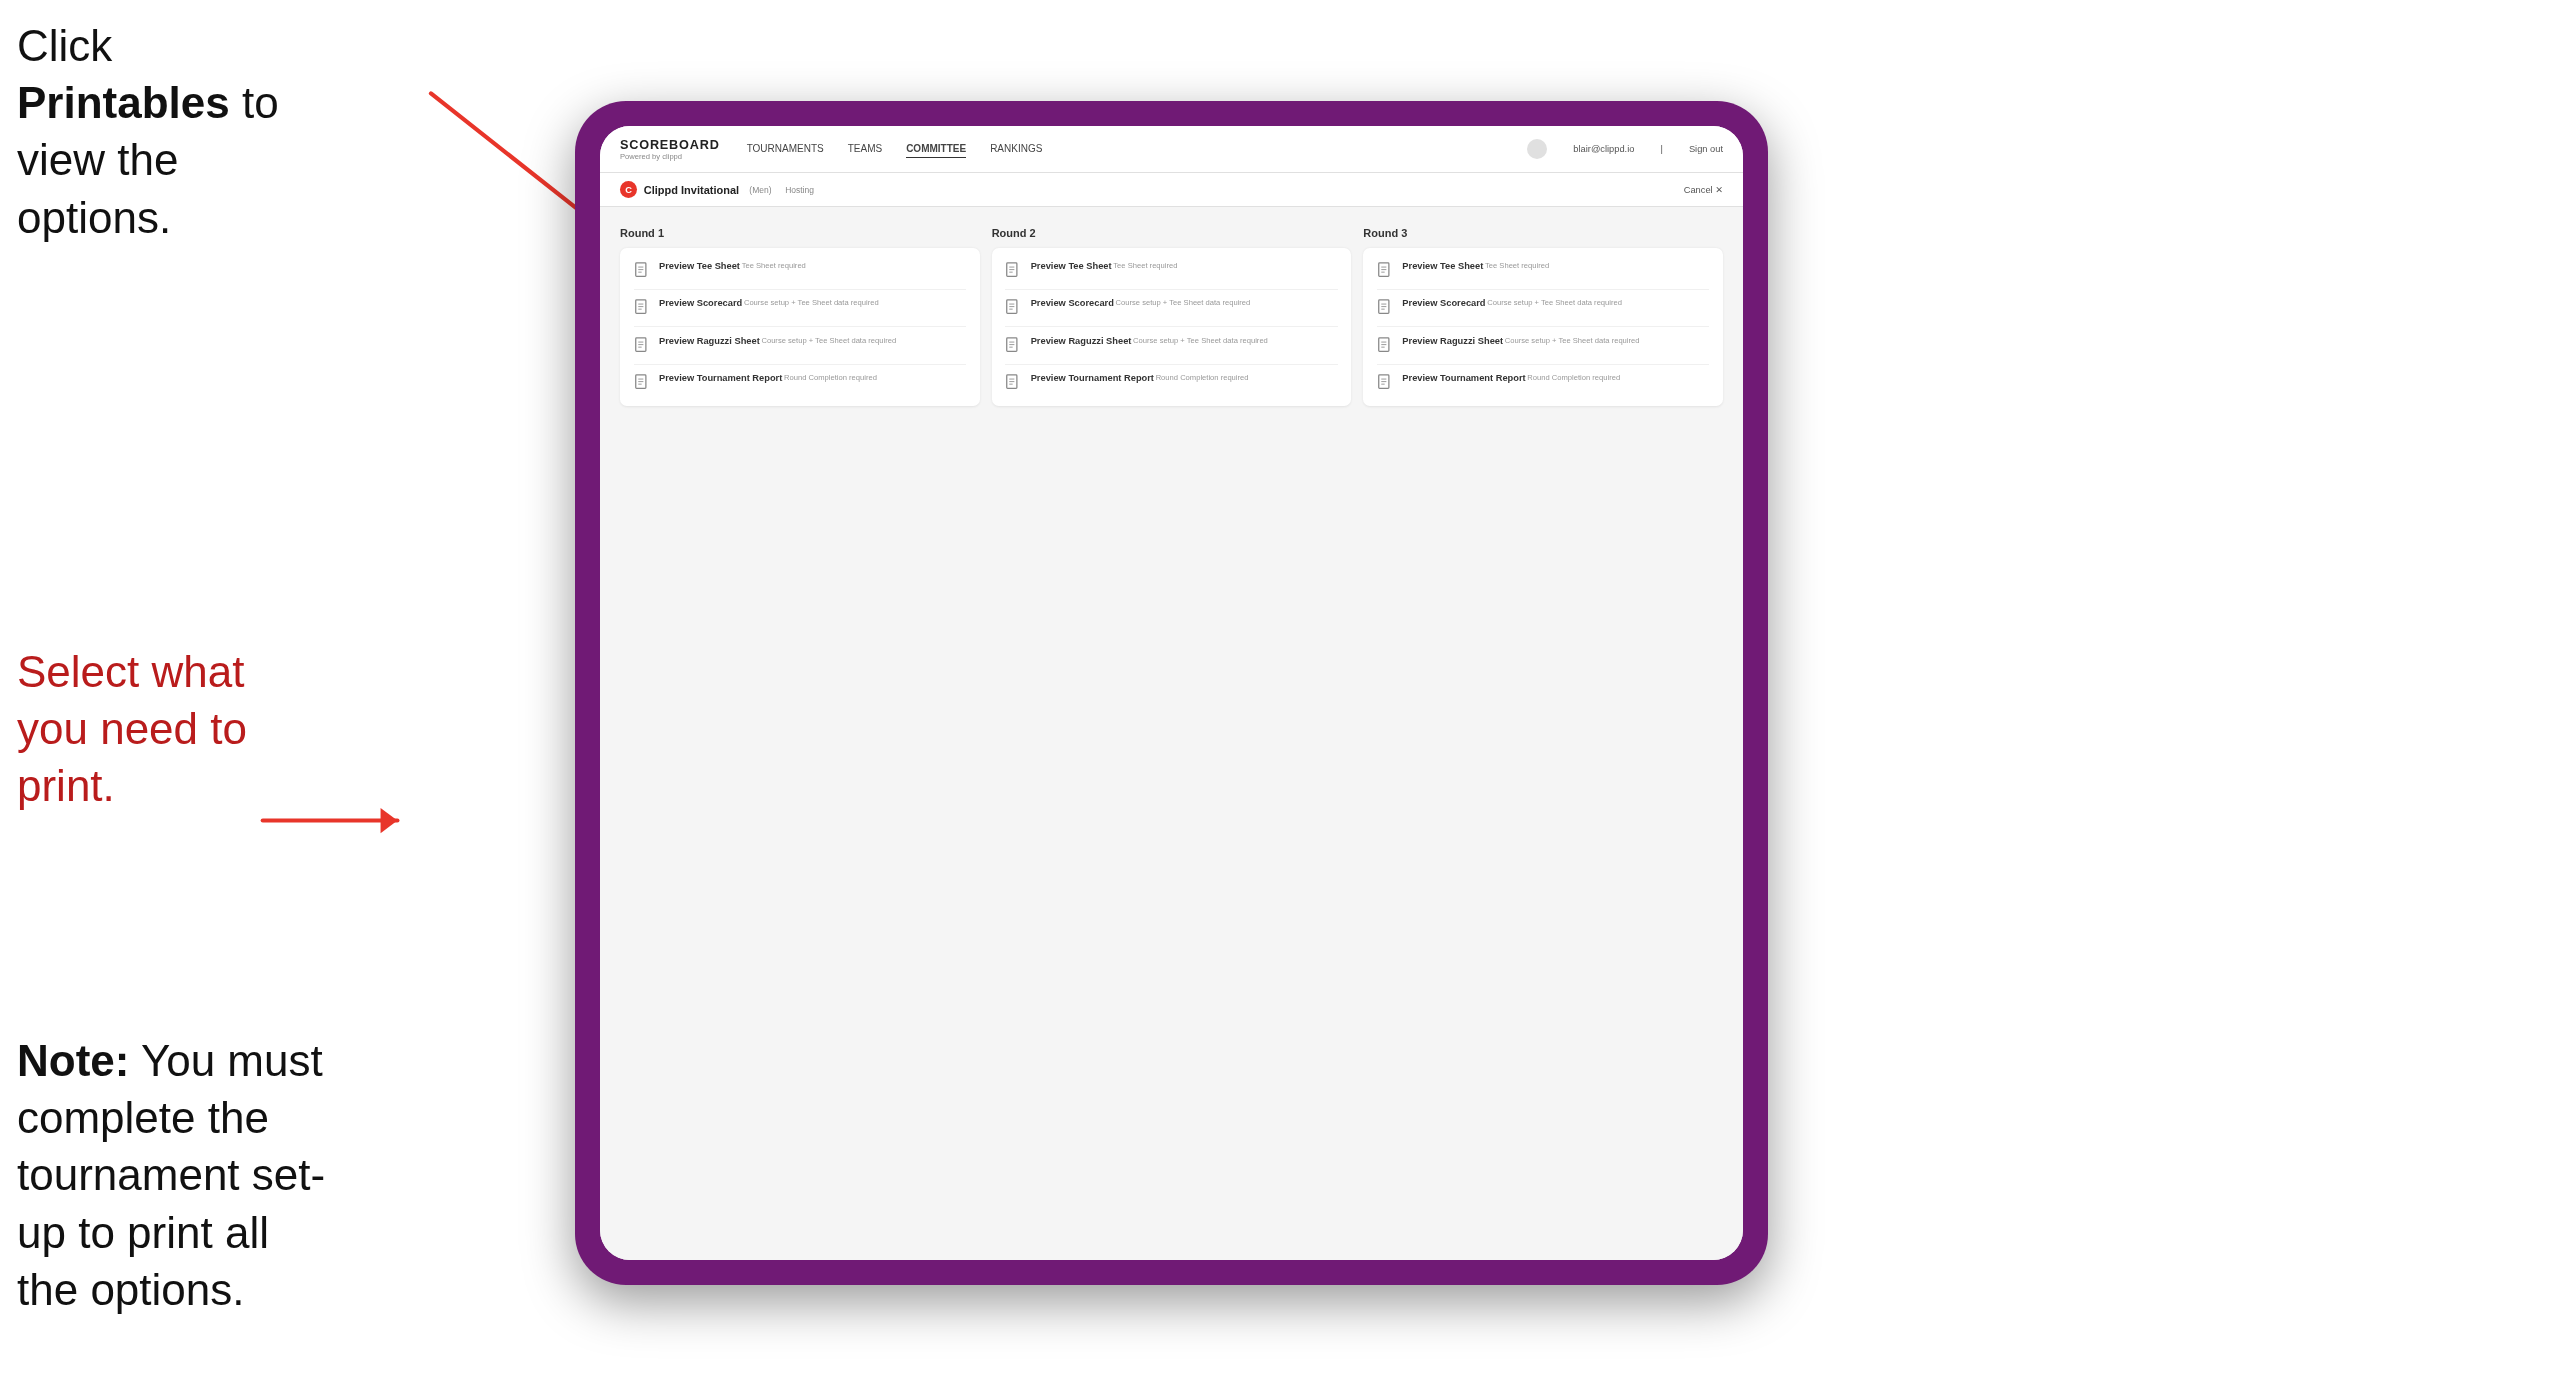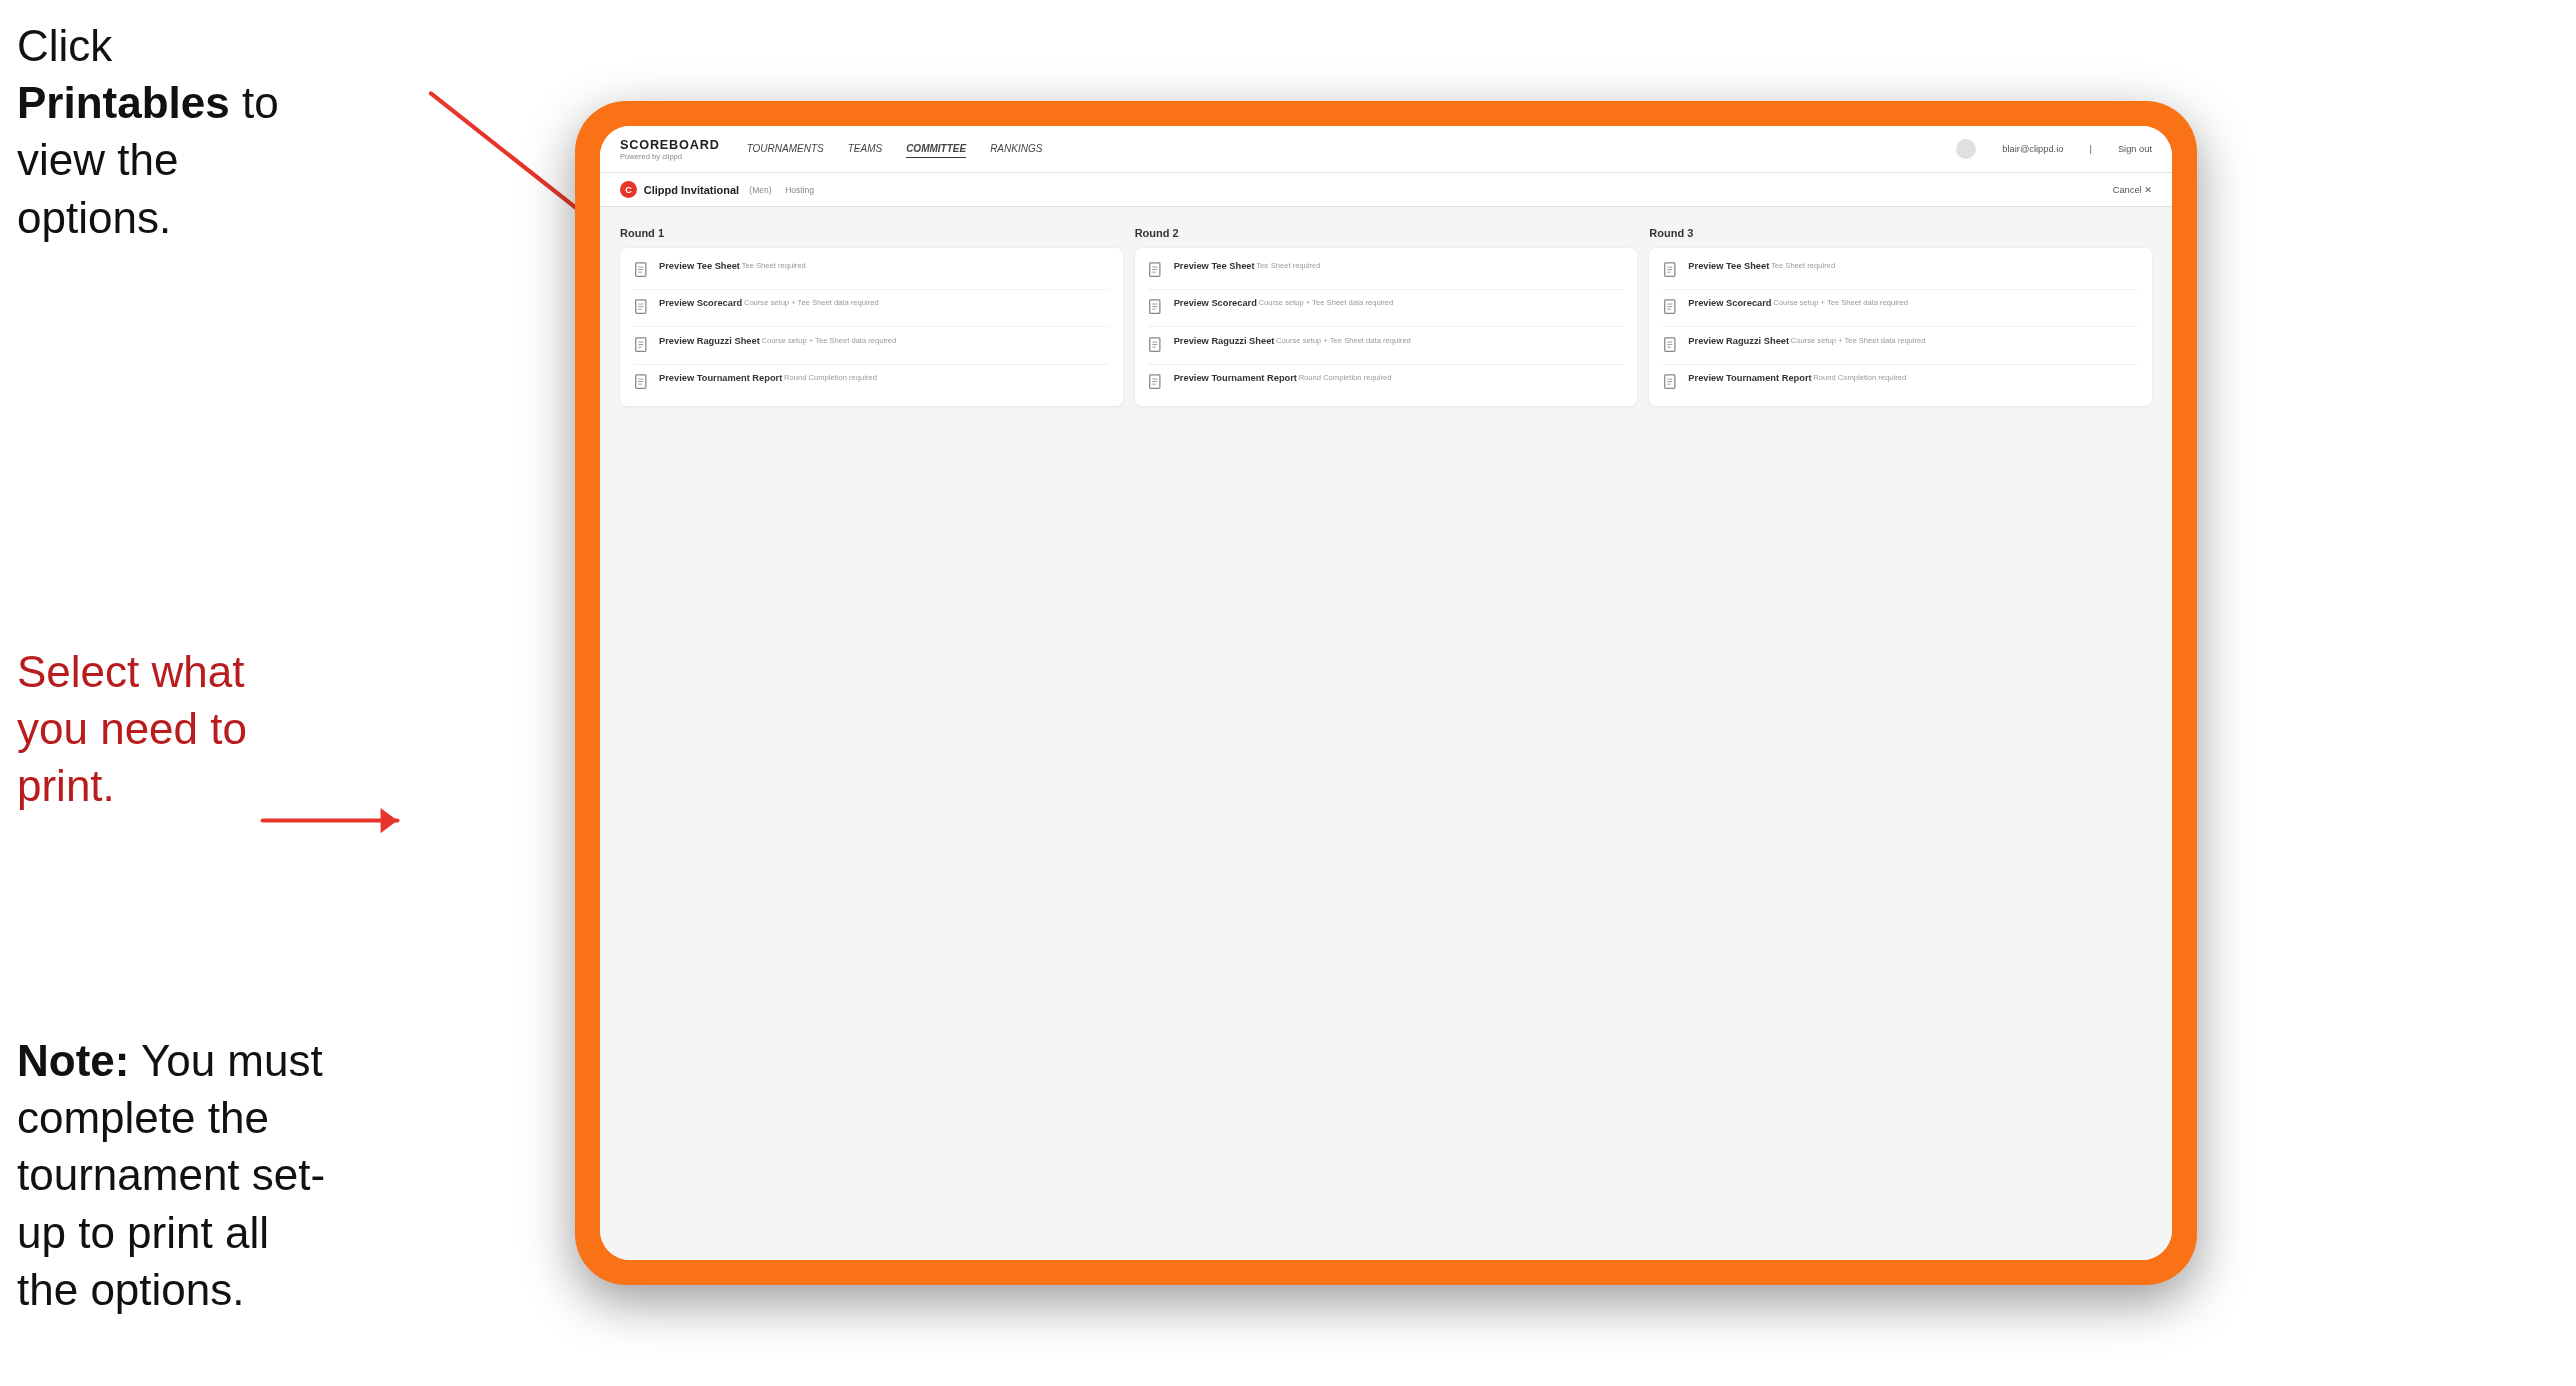--- a/index.html
+++ b/index.html
@@ -43,23 +43,23 @@
       color: #111;
       width: 321px;
     }
     .annotation-bottom strong { font-weight: 800; }
 
     
     .tablet {
       position: absolute;
       top: 101px;
       left: 575px;
-      width: 1622px;
+      width: 1193px;
       height: 1184px;
-      background: #f97316;
+      background: #701a75;
       border-radius: 51px;
       padding: 25px;
       box-shadow: 0 17px 51px rgba(0,0,0,0.4);
     }
 
     .tablet-screen {
       width: 100%;
       height: 100%;
       background: #f0f0f0;
       border-radius: 30px;
@@ -101,21 +101,20 @@
       flex: 1;
     }
     .top-nav-link {
       font-size: 10px;
       color: #444;
       text-decoration: none;
       font-weight: 500;
       padding: 3.4px 0;
       border-bottom: 1.7px solid transparent;
       cursor: pointer;
-      font-style: italic;
     }
     .top-nav-link.active {
       border-bottom: 1.7px solid #333;
       font-weight: 700;
     }
 
     .top-nav-right {
       display: flex;
       align-items: center;
       gap: 26px;

